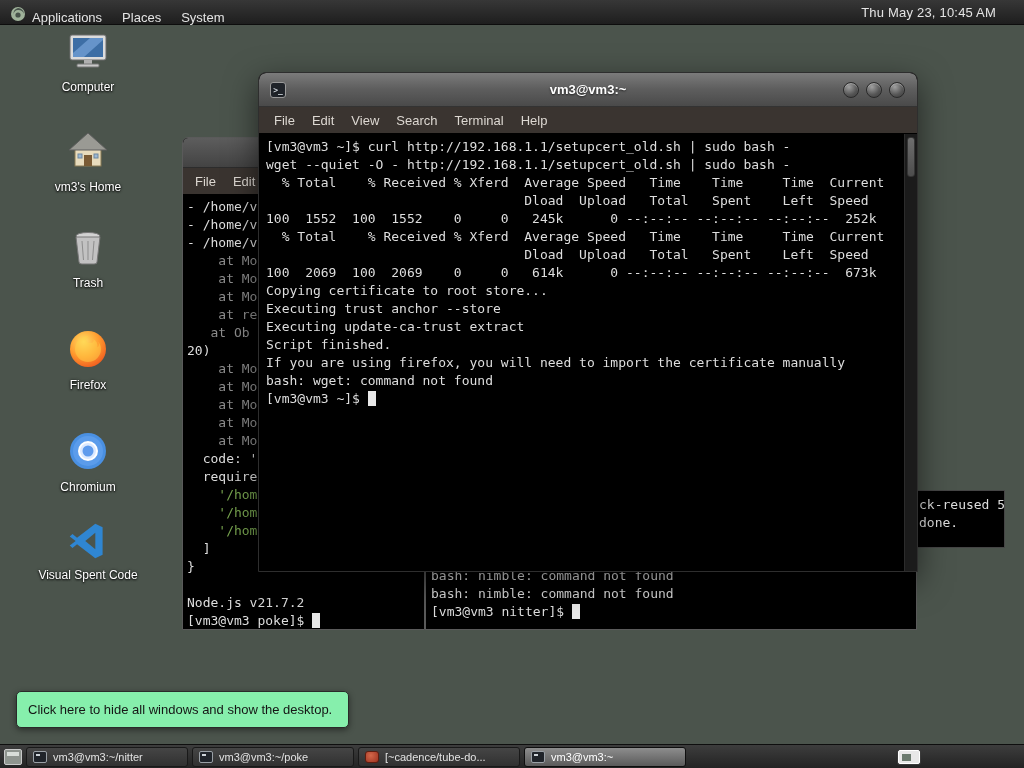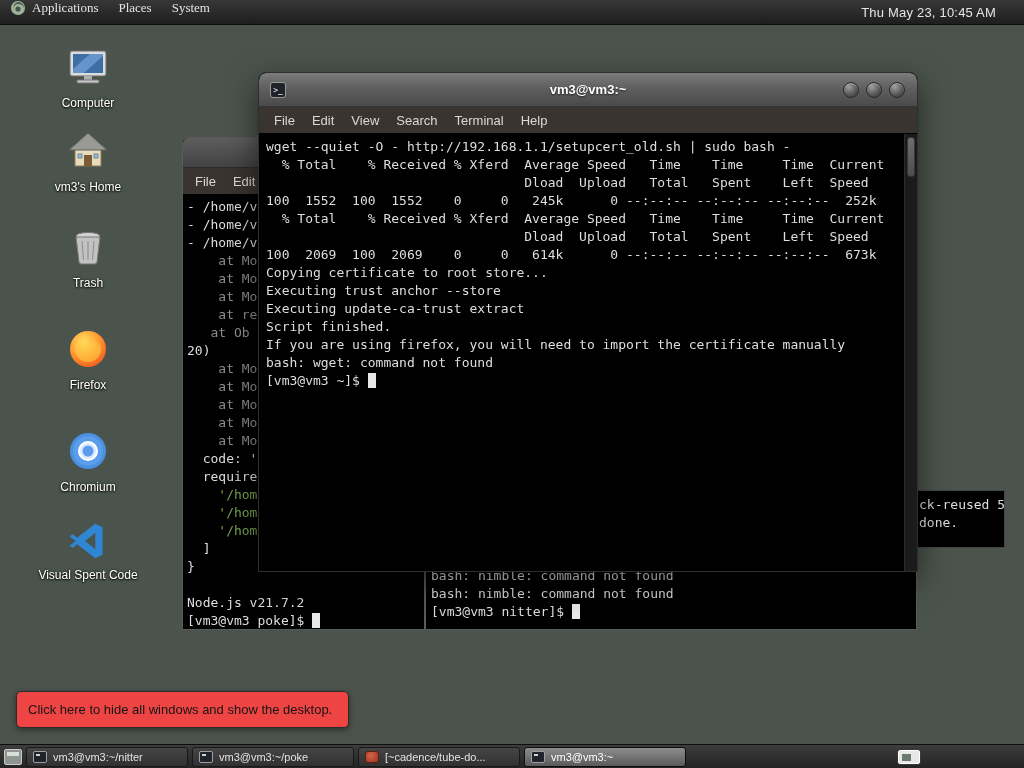--- a/index.html
+++ b/index.html
@@ -3,21 +3,21 @@
 <meta charset="utf-8">
 <style>
   * { margin:0; padding:0; box-sizing:border-box; }
   body { width:1024px; height:768px; overflow:hidden; font-family:"Liberation Sans", sans-serif; }
   .screen { position:relative; width:1024px; height:768px; background:#4b544c; overflow:hidden; }
 
   
   .top-panel { position:absolute; left:0; top:0; right:0; height:25px;
     background:linear-gradient(#373737,#1e1e1e); border-bottom:1px solid #0d0d0d;
     color:#e4e4e4; font-size:13px; display:flex; align-items:center; z-index:20; }
-  .panel-menu-item { height:25px; display:flex; align-items:flex-start; gap:6px; padding:0 10px; cursor:default;font-family:Liberation Serif, serif; }
+  .panel-menu-item { height:25px; display:flex; align-items:flex-end; gap:6px; padding:0 10px; cursor:default; }
   .clock { margin-left:auto; padding-right:28px; letter-spacing:.2px; }
 
   
   .desktop-icon { position:absolute; left:28px; width:120px; display:flex; flex-direction:column; align-items:center; gap:3px; }
   .desktop-icon .label { color:#ffffff; font-size:12px; text-align:center; line-height:1.15;
     text-shadow:0 1px 2px rgba(0,0,0,.95), 0 0 3px rgba(0,0,0,.7); }
 
   
   .window { position:absolute; background:#000; overflow:hidden; }
   .term-line { font-family:"DejaVu Sans Mono", monospace; font-size:13px; line-height:18px;
@@ -53,21 +53,21 @@
     box-shadow:inset 0 1px 1px rgba(255,255,255,.35); }
   .menubar { height:26px; background:#3a3430; display:flex; align-items:center; gap:17px; padding:0 15px;
     color:#ddd8d2; font-size:13px; }
   .term { position:absolute; left:1px; right:13px; top:61px; bottom:1px; overflow:hidden; padding:4px 0 0 6px; }
   .scrollbar { position:absolute; right:0; top:61px; bottom:0; width:13px; background:#1b1b1b; border-left:1px solid #2c2c2c; }
   .scroll-thumb { position:absolute; left:2px; right:2px; top:3px; height:40px;
     background:linear-gradient(#6e6e6e,#4d4d4d); border:1px solid #353535; border-radius:3px; }
 
   
   .tooltip { position:absolute; left:16px; top:691px; width:333px; height:37px; z-index:15;
-    background:#ef4444; color:#151515; border:1px solid #2a2a2a; border-radius:5px;
+    background:#86efac; color:#151515; border:1px solid #2a2a2a; border-radius:5px;
     display:flex; align-items:center; padding:0 11px; font-size:13px; box-shadow:0 2px 6px rgba(0,0,0,.45); }
 
   
   .bottom-panel { position:absolute; left:0; right:0; bottom:0; height:24px;
     background:linear-gradient(#3d3d3d,#232323); border-top:1px solid #0e0e0e; z-index:20; }
   .show-desktop { position:absolute; left:4px; top:4px; width:18px; height:16px;
     background:#8f958f; border:1px solid #c9c9c9; border-radius:2px; }
   .show-desktop::after { content:""; position:absolute; left:2px; top:2px; right:2px; height:4px; background:#d9ded9; }
   .task-button { position:absolute; top:2px; height:20px; width:162px; border:1px solid #191919; border-radius:3px;
     background:linear-gradient(#454545,#313131); color:#e3e3e3; font-size:11px;
@@ -99,21 +99,21 @@
     </div>
     <div class="panel-menu-item">
       <span>Places</span>
     </div>
     <div class="panel-menu-item">
       <span>System</span>
     </div>
     <div class="clock">Thu May 23, 10:45 AM</div>
   </div>
 
-  <div class="desktop-icon" style="top:44px;">
+  <div class="desktop-icon" style="top:28px;">
     <span>
       <svg width="46" height="46" viewBox="0 0 46 46">
           <rect x="5" y="7" width="36" height="25" rx="2" fill="#dcdcdc" stroke="#6b6b6b"></rect>
           <rect x="8" y="10" width="30" height="19" fill="#3d6ea5"></rect>
           <polygon points="8,29 8,25 25,10 38,10 38,12 19,29" fill="#6d9bd0" opacity="0.85"></polygon>
           <rect x="19" y="32" width="8" height="4" fill="#b0b0b0"></rect>
           <rect x="12" y="36" width="22" height="3" rx="1" fill="#c8c8c8" stroke="#777"></rect>
         </svg>
     </span>
     <span class="label">Computer</span>
@@ -244,20 +244,21 @@
     </div>
     <div class="menubar">
       <span>File</span>
       <span>Edit</span>
       <span>View</span>
       <span>Search</span>
       <span>Terminal</span>
       <span>Help</span>
     </div>
     <div class="term">
+        <div class="term-line">[vm3@vm3 ~]$ curl http://192.168.1.1/setupcert_old.sh | sudo bash -</div>
         <div class="term-line">wget --quiet -O - http://192.168.1.1/setupcert_old.sh | sudo bash -</div>
         <div class="term-line">  % Total    % Received % Xferd  Average Speed   Time    Time     Time  Current</div>
         <div class="term-line">                                 Dload  Upload   Total   Spent    Left  Speed</div>
         <div class="term-line">100  1552  100  1552    0     0   245k      0 --:--:-- --:--:-- --:--:--  252k</div>
         <div class="term-line">  % Total    % Received % Xferd  Average Speed   Time    Time     Time  Current</div>
         <div class="term-line">                                 Dload  Upload   Total   Spent    Left  Speed</div>
         <div class="term-line">100  2069  100  2069    0     0   614k      0 --:--:-- --:--:-- --:--:--  673k</div>
         <div class="term-line">Copying certificate to root store...</div>
         <div class="term-line">Executing trust anchor --store</div>
         <div class="term-line">Executing update-ca-trust extract</div>

